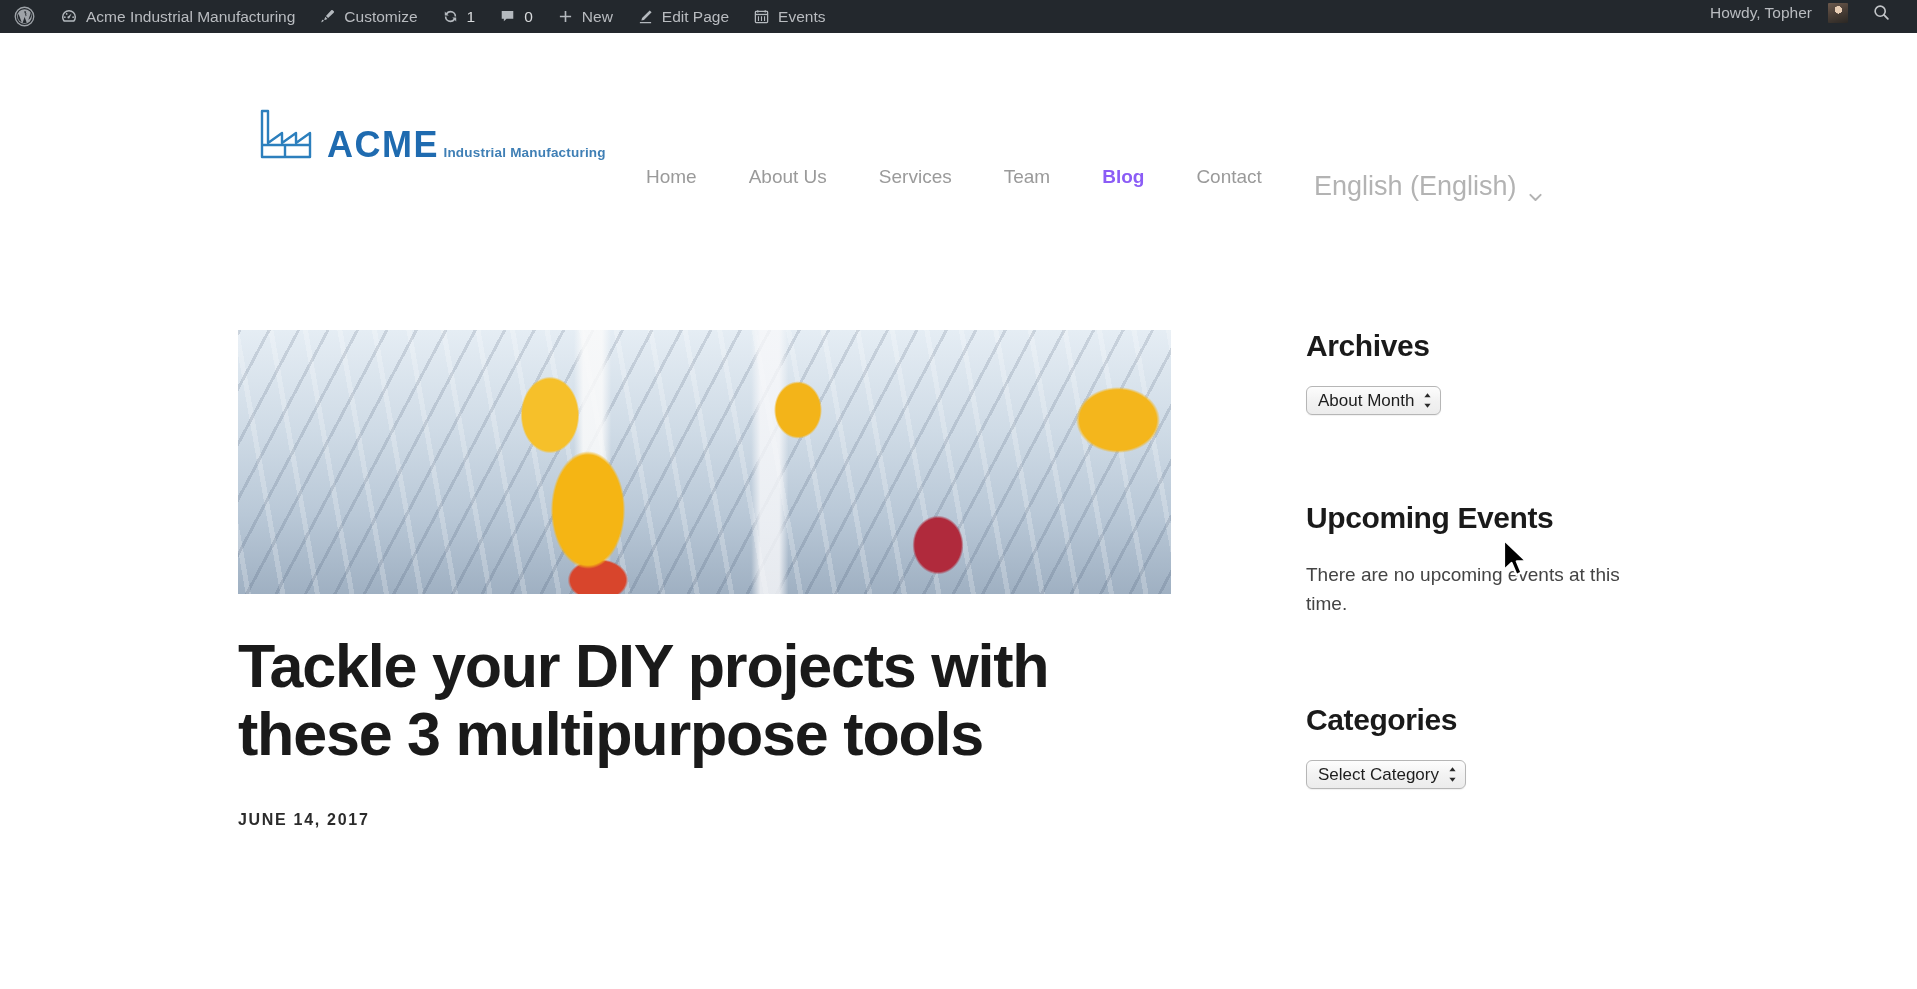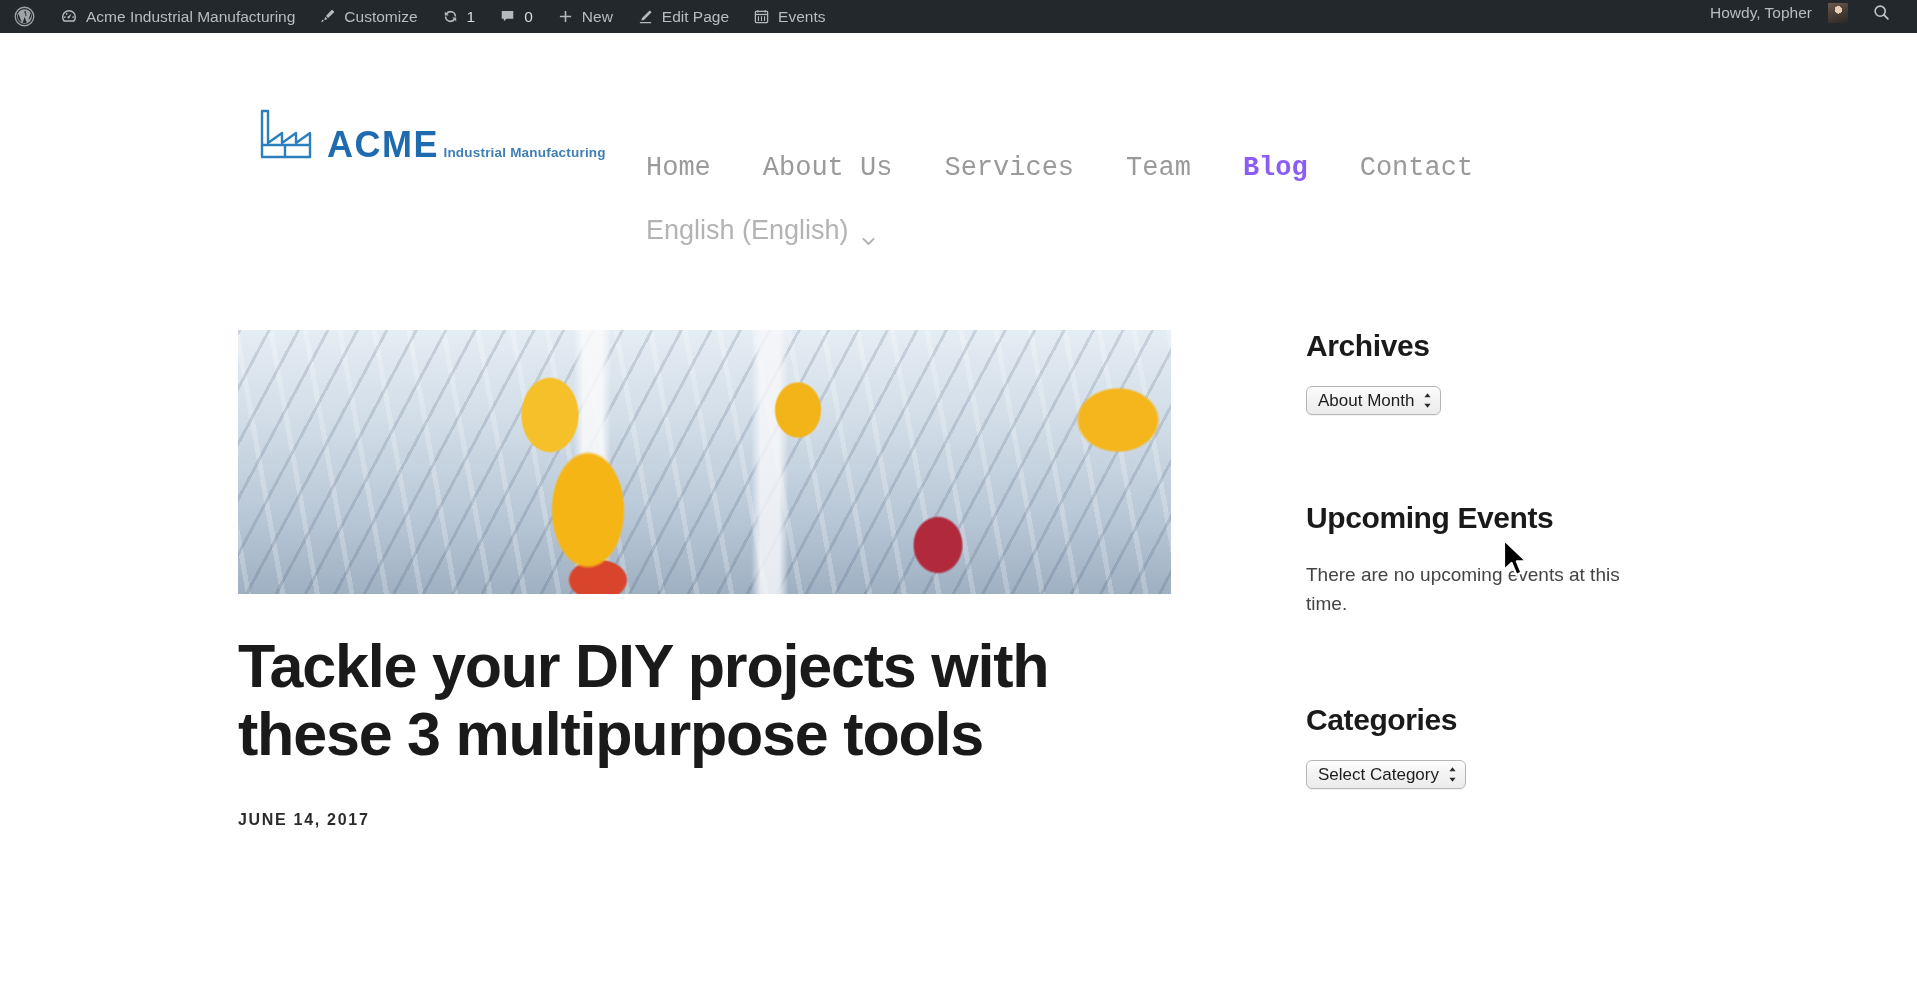--- a/index.html
+++ b/index.html
@@ -58,22 +58,22 @@
     color: #3f7fb5; line-height: 1; margin-top: 5px; text-align: center;
   }
 
   .mainnav {
     position: absolute; left: 620px; top: 113px;
     width: 1030px;
     display: flex; align-items: center; gap: 0px;
     flex-wrap: wrap;
   }
   .nav-link {
-    font-size: 27px; color: #9a9a9a; font-weight: 400;
-    padding: 4px 26px; line-height: 1.35; white-space: nowrap; font-family: Liberation Mono, monospace;
+    font-size: 19px; color: #9a9a9a; font-weight: 400;
+    padding: 4px 26px; line-height: 1.35; white-space: nowrap;
   }
   .nav-link.active { color: #8b5cf6; font-weight: 700; }
   .nav-lang {
     display: flex; align-items: center; gap: 10px;
     font-size: 27px; color: #b3b3b3; font-weight: 400;
     padding: 4px 26px; line-height: 1.35; margin-top: 18px;
   }
   .chev { width: 19px; height: 19px; display: inline-block; position: relative; top: 3px; }
 
   

